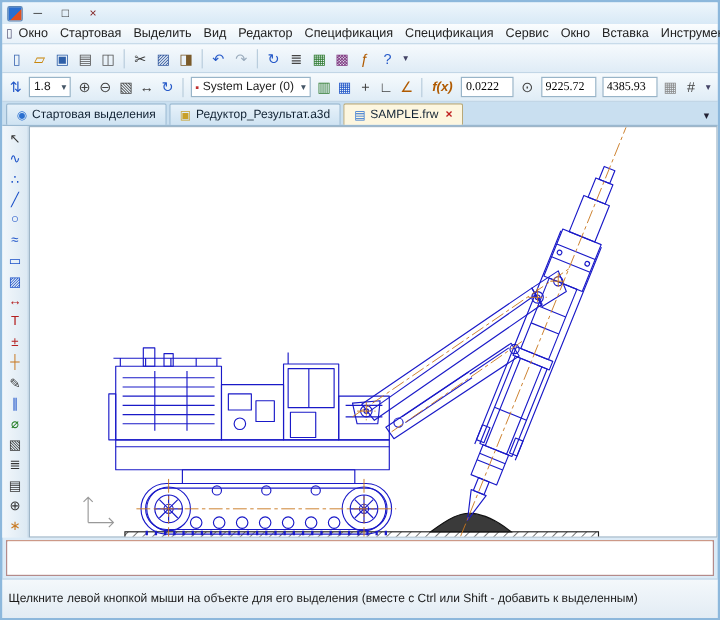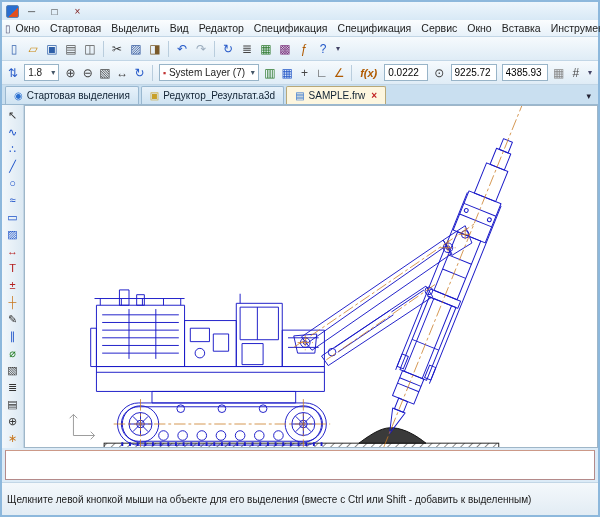--- a/index.html
+++ b/index.html
@@ -32,21 +32,21 @@
   .toolbar { height:24px; flex:0 0 24px; display:flex; align-items:center; padding:0 3px; gap:1px;
     background:linear-gradient(#f6fafd,#dfecf6); border-bottom:1px solid #c2d6e6; }
   .tb-icon { width:18px; height:18px; display:flex; align-items:center; justify-content:center;
     font-size:12px; border-radius:2px; cursor:default; }
   .tb-sep { width:1px; height:16px; background:#b9cddd; margin:0 3px; flex:0 0 1px; }
   .combo { display:flex; align-items:center; background:#fff; border:1px solid #98b4c8; height:17px;
     font-size:10px; padding:0 3px; margin:0 2px; white-space:nowrap; }
   .combo .arrow { color:#456; font-size:8px; margin-left:4px; }
   .combo .chip { font-size:9px; margin-right:3px; }
   .field { background:#fff; border:1px solid #98b4c8; height:17px; font-size:10px; padding:0 3px;
-    margin:0 2px; font-family:Liberation Sans, sans-serif; }
+    margin:0 2px; font-family:Liberation Serif, serif; }
   .fx { font-style:italic; font-weight:bold; color:#b05a00; font-size:11px; padding:0 4px; }
   .overflow-btn { font-size:8px; color:#446; padding:0 3px; }
   
   .tabbar { height:20px; flex:0 0 20px; display:flex; align-items:flex-end; gap:2px;
     padding:2px 3px 0 3px; background:#c9dff0; border-bottom:1px solid #9ab8d0; }
   .tab { display:flex; align-items:center; gap:4px; height:18px; padding:0 8px;
     background:linear-gradient(#e8f2fa,#cfe3f2); border:1px solid #9ab8d0; border-bottom:none;
     border-radius:2px 2px 0 0; font-size:10px; color:#123; white-space:nowrap; }
   .tab.active { background:#fdf6df; border-color:#b8a878; }
   .tab .ticon { font-size:10px; }
@@ -122,21 +122,21 @@
   <div class="toolbar">
     <span style="display:contents"><span class="tb-icon" style="color: rgb(36, 88, 200);">⇅</span></span>
     <span class="combo" style="width:38px">
       <span>1.8</span>
       <span class="arrow" style="margin-left:auto">▾</span>
     </span>
     <span style="display:contents"><span class="tb-icon" style="color: rgb(68, 68, 68);">⊕</span><span class="tb-icon" style="color: rgb(68, 68, 68);">⊖</span><span class="tb-icon" style="color: rgb(68, 68, 68);">▧</span><span class="tb-icon" style="color: rgb(68, 68, 68);">↔</span><span class="tb-icon" style="color: rgb(36, 88, 200);">↻</span></span>
     <span class="tb-sep"></span>
     <span class="combo" style="width:110px">
       <span class="chip" style="color:#c03030">▪</span>
-      <span>System Layer (7)</span>
+      <span>System Layer (0)</span>
       <span class="arrow" style="margin-left:auto">▾</span>
     </span>
     <span style="display:contents"><span class="tb-icon" style="color: rgb(46, 122, 46);">▥</span><span class="tb-icon" style="color: rgb(36, 88, 200);">▦</span><span class="tb-icon" style="color: rgb(68, 68, 68);">+</span><span class="tb-icon" style="color: rgb(68, 68, 68);">∟</span><span class="tb-icon" style="color: rgb(176, 90, 0);">∠</span></span>
     <span class="tb-sep"></span>
     <span class="fx">f(x)</span>
     <input class="field" style="width: 44px;" readonly="" value="0.0222">
     <span style="display:contents"><span class="tb-icon" style="color: rgb(68, 68, 68);">⊙</span></span>
     <input class="field" style="width: 46px;" readonly="" value="9225.72">
     <input class="field" style="width: 46px;" readonly="" value="4385.93">
     <span style="display:contents"><span class="tb-icon" style="color: rgb(136, 136, 136);">▦</span><span class="tb-icon" style="color: rgb(68, 68, 68);">#</span></span>

